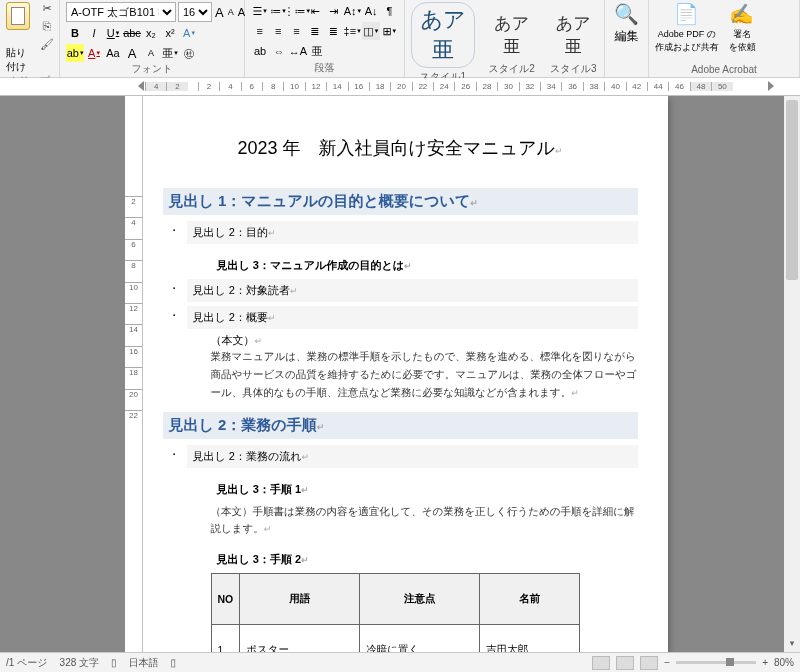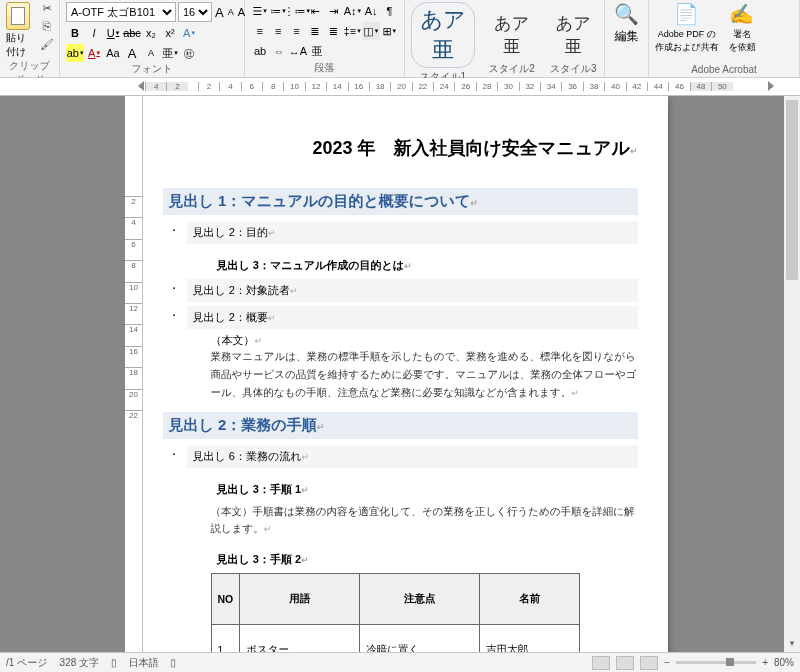--- a/index.html
+++ b/index.html
@@ -3,21 +3,21 @@
 <meta charset="utf-8">
 <style>
 * { margin: 0; padding: 0; box-sizing: border-box; font-family: "Yu Gothic UI", "Meiryo", sans-serif; }
 body { background: #e6e6e6; width: 800px; height: 672px; overflow: hidden; font-size: 11px; }
 
 .ribbon { background: #f3f3f3; border-bottom: 1px solid #d0d0d0; height: 78px; display: flex; }
 .ribbon-group { border-right: 1px solid #d8d8d8; padding: 2px 6px 0 6px; display: flex; flex-direction: column; justify-content: space-between; }
 .group-label { text-align: center; font-size: 10px; color: #666; padding-bottom: 2px; }
 .group-body { display: flex; align-items: flex-start; gap: 4px; flex: 1; }
 
-.paste-block { display: flex; flex-direction: column; align-items: center; gap: 1px; padding-right: 4px; }
+.paste-block { display: flex; flex-direction: column; align-items: center; gap: 16px; padding-right: 4px; }
 .paste-icon { width: 24px; height: 28px; background: linear-gradient(#fff7d8,#f7e08e); border: 1px solid #c0a030; border-radius: 3px; position: relative; }
 .paste-icon::after { content: ""; position: absolute; top: 4px; left: 4px; width: 12px; height: 16px; background: #fff; border: 1px solid #888; }
 .small-icons { display: flex; flex-direction: column; gap: 2px; }
 .si { width: 18px; height: 16px; font-size: 11px; text-align: center; color: #444; cursor: pointer; }
 
 .font-top { display: flex; gap: 2px; align-items: center; }
 select { font-size: 11px; border: 1px solid #b0b0b0; background: #fff; height: 20px; }
 .font-name { width: 110px; }
 .font-size { width: 34px; }
 .ib { width: 18px; height: 18px; display: inline-flex; align-items: center; justify-content: center; font-size: 11px; cursor: pointer; border: 1px solid transparent; }
@@ -47,21 +47,21 @@
 
 .doc-area { background: #888; height: 558px; display: flex; justify-content: center; overflow: hidden; position: relative; }
 .v-ruler { position: absolute; left: 125px; top: 0; width: 18px; height: 100%; background: #fff; border-right: 1px solid #c0c0c0; font-size: 8px; color: #666; padding-top: 100px; }
 .v-ruler span { display: block; height: 21.4px; border-top: 1px solid #aaa; text-align: center; }
 .scroll-v { position: absolute; right: 0; top: 0; width: 16px; height: 100%; background: #f0f0f0; }
 .scroll-v .thumb { position: absolute; top: 4px; left: 2px; width: 12px; height: 180px; background: #c8c8c8; border-radius: 2px; }
 .scroll-v .arr { position: absolute; left: 0; width: 16px; height: 16px; text-align: center; font-size: 9px; color: #666; cursor: pointer; }
 .scroll-v .arr.dn { bottom: 0; }
 
 .page { background: #fff; width: 535px; height: 100%; box-shadow: 0 2px 8px rgba(0,0,0,0.4); padding: 40px 30px; overflow: hidden; }
-.doc-title { text-align: right; font-size: 18px; font-weight: bold; margin-bottom: 28px; }
+.doc-title { text-align: center; font-size: 18px; font-weight: normal; margin-bottom: 28px; }
 .h1 { background: #e8edf3; color: #2e5c9a; font-size: 15px; font-weight: bold; padding: 4px 6px; margin: 10px 0 6px; }
 .h2 { background: #f5f5f5; font-size: 11px; font-weight: normal; padding: 4px 6px; margin: 4px 0 4px 24px; position: relative; }
 .h2::before { content: "・"; position: absolute; left: -18px; top: 2px; }
 .h3 { font-size: 11px; font-weight: bold; padding: 2px 6px; margin: 12px 0 4px 48px; }
 .body-lbl { font-size: 11px; margin-left: 48px; }
 .body-txt { font-size: 10.5px; margin-left: 48px; line-height: 1.7; color: #333; }
 
 table.doc { border-collapse: collapse; margin-left: 48px; margin-top: 4px; font-size: 10.5px; }
 table.doc th, table.doc td { border: 1px solid #666; padding: 18px 6px; }
 table.doc th { background: #f0f0f0; text-align: center; }
@@ -254,21 +254,21 @@
   <div class="page">
     <div class="doc-title"><span>2023 年　新入社員向け安全マニュアル</span><span class="mark">↵</span></div>
     <div class="h1"><span>見出し 1：マニュアルの目的と概要について</span><span class="mark">↵</span></div>
     <div class="h2"><span>見出し 2：目的</span><span class="mark">↵</span></div>
     <div class="h3"><span>見出し 3：マニュアル作成の目的とは</span><span class="mark">↵</span></div>
     <div class="h2"><span>見出し 2：対象読者</span><span class="mark">↵</span></div>
     <div class="h2"><span>見出し 2：概要</span><span class="mark">↵</span></div>
     <div class="body-lbl"><span>（本文）</span><span class="mark">↵</span></div>
     <div class="body-txt"><span>業務マニュアルは、業務の標準手順を示したもので、業務を進める、標準化を図りながら商品やサービスの品質を維持するために必要です。マニュアルは、業務の全体フローやゴール、具体的なもの手順、注意点など業務に必要な知識などが含まれます。</span><span class="mark">↵</span></div>
     <div class="h1"><span>見出し 2：業務の手順</span><span class="mark">↵</span></div>
-    <div class="h2"><span>見出し 6：業務の流れ</span><span class="mark">↵</span></div>
+    <div class="h2"><span>見出し 2：業務の流れ</span><span class="mark">↵</span></div>
     <div class="h3"><span>見出し 3：手順 1</span><span class="mark">↵</span></div>
     <div class="body-txt"><span>（本文）手順書は業務の内容を適宜化して、その業務を正しく行うための手順を詳細に解説します。</span><span class="mark">↵</span></div>
     <div class="h3"><span>見出し 3：手順 2</span><span class="mark">↵</span></div>
     <table class="doc">
       <tbody>
           <tr>
         <th>NO</th>
         <th style="width:120px">用語</th>
         <th style="width:120px">注意点</th>
         <th style="width:100px">名前</th>

